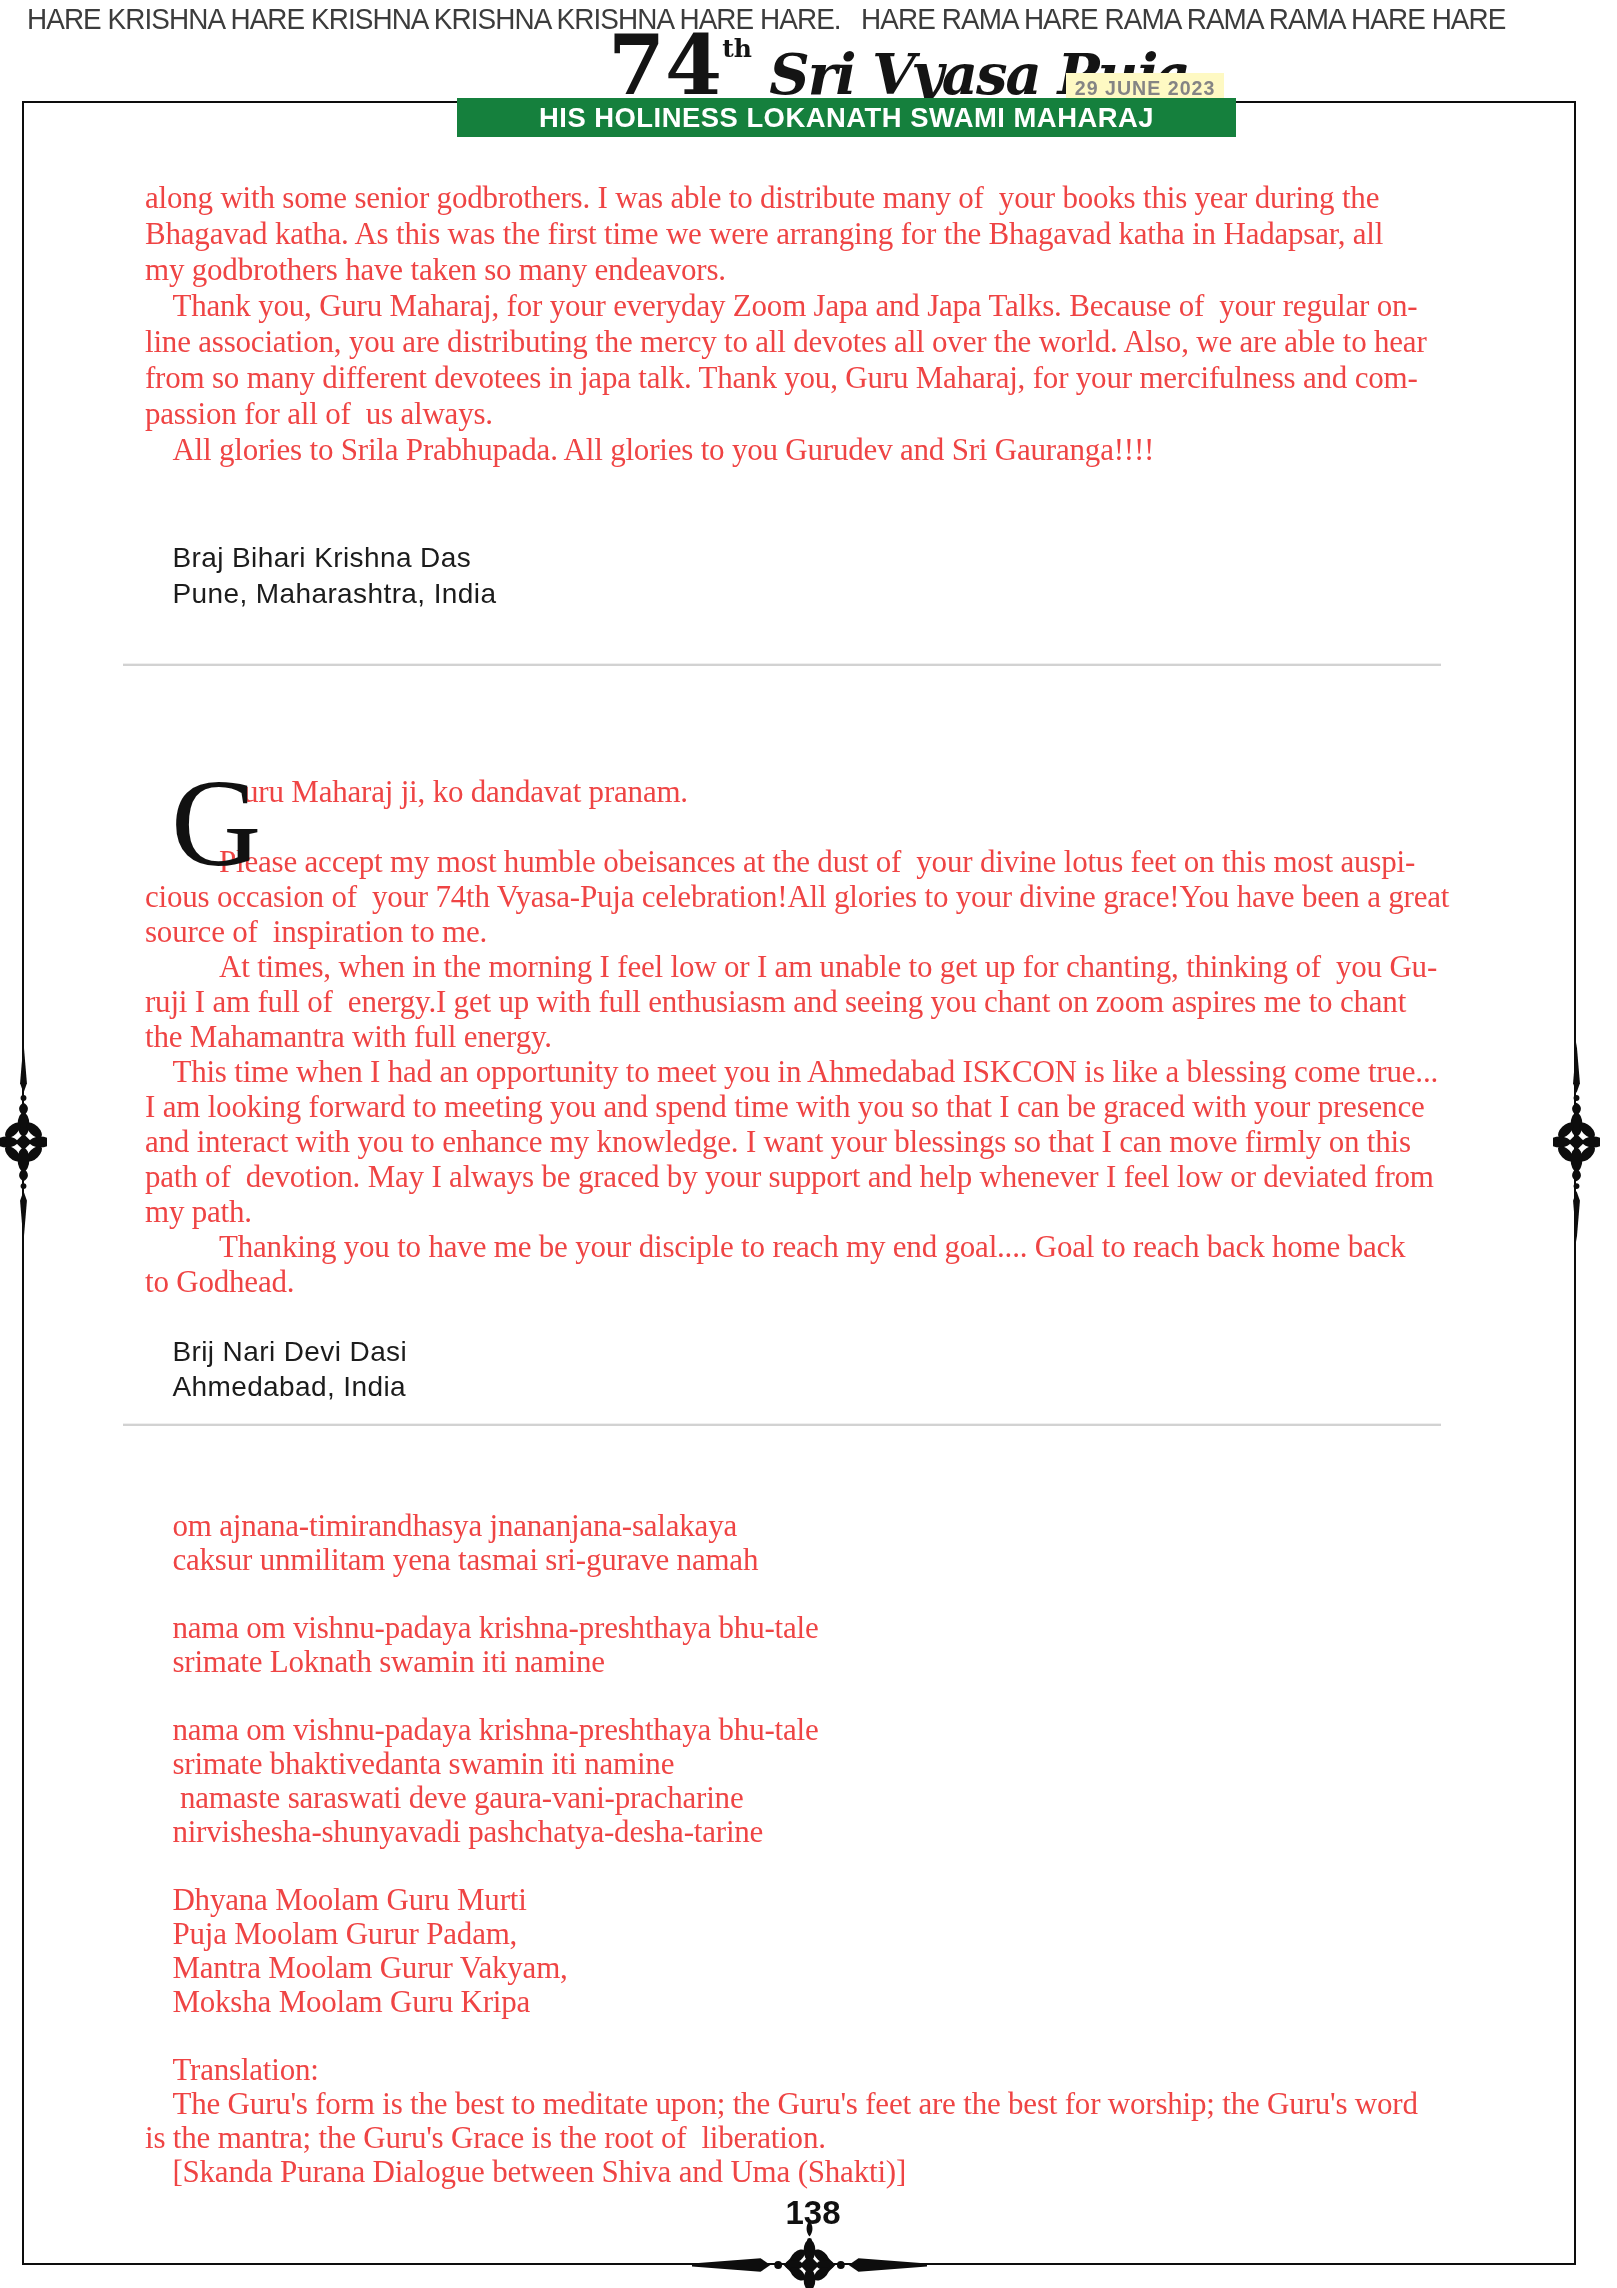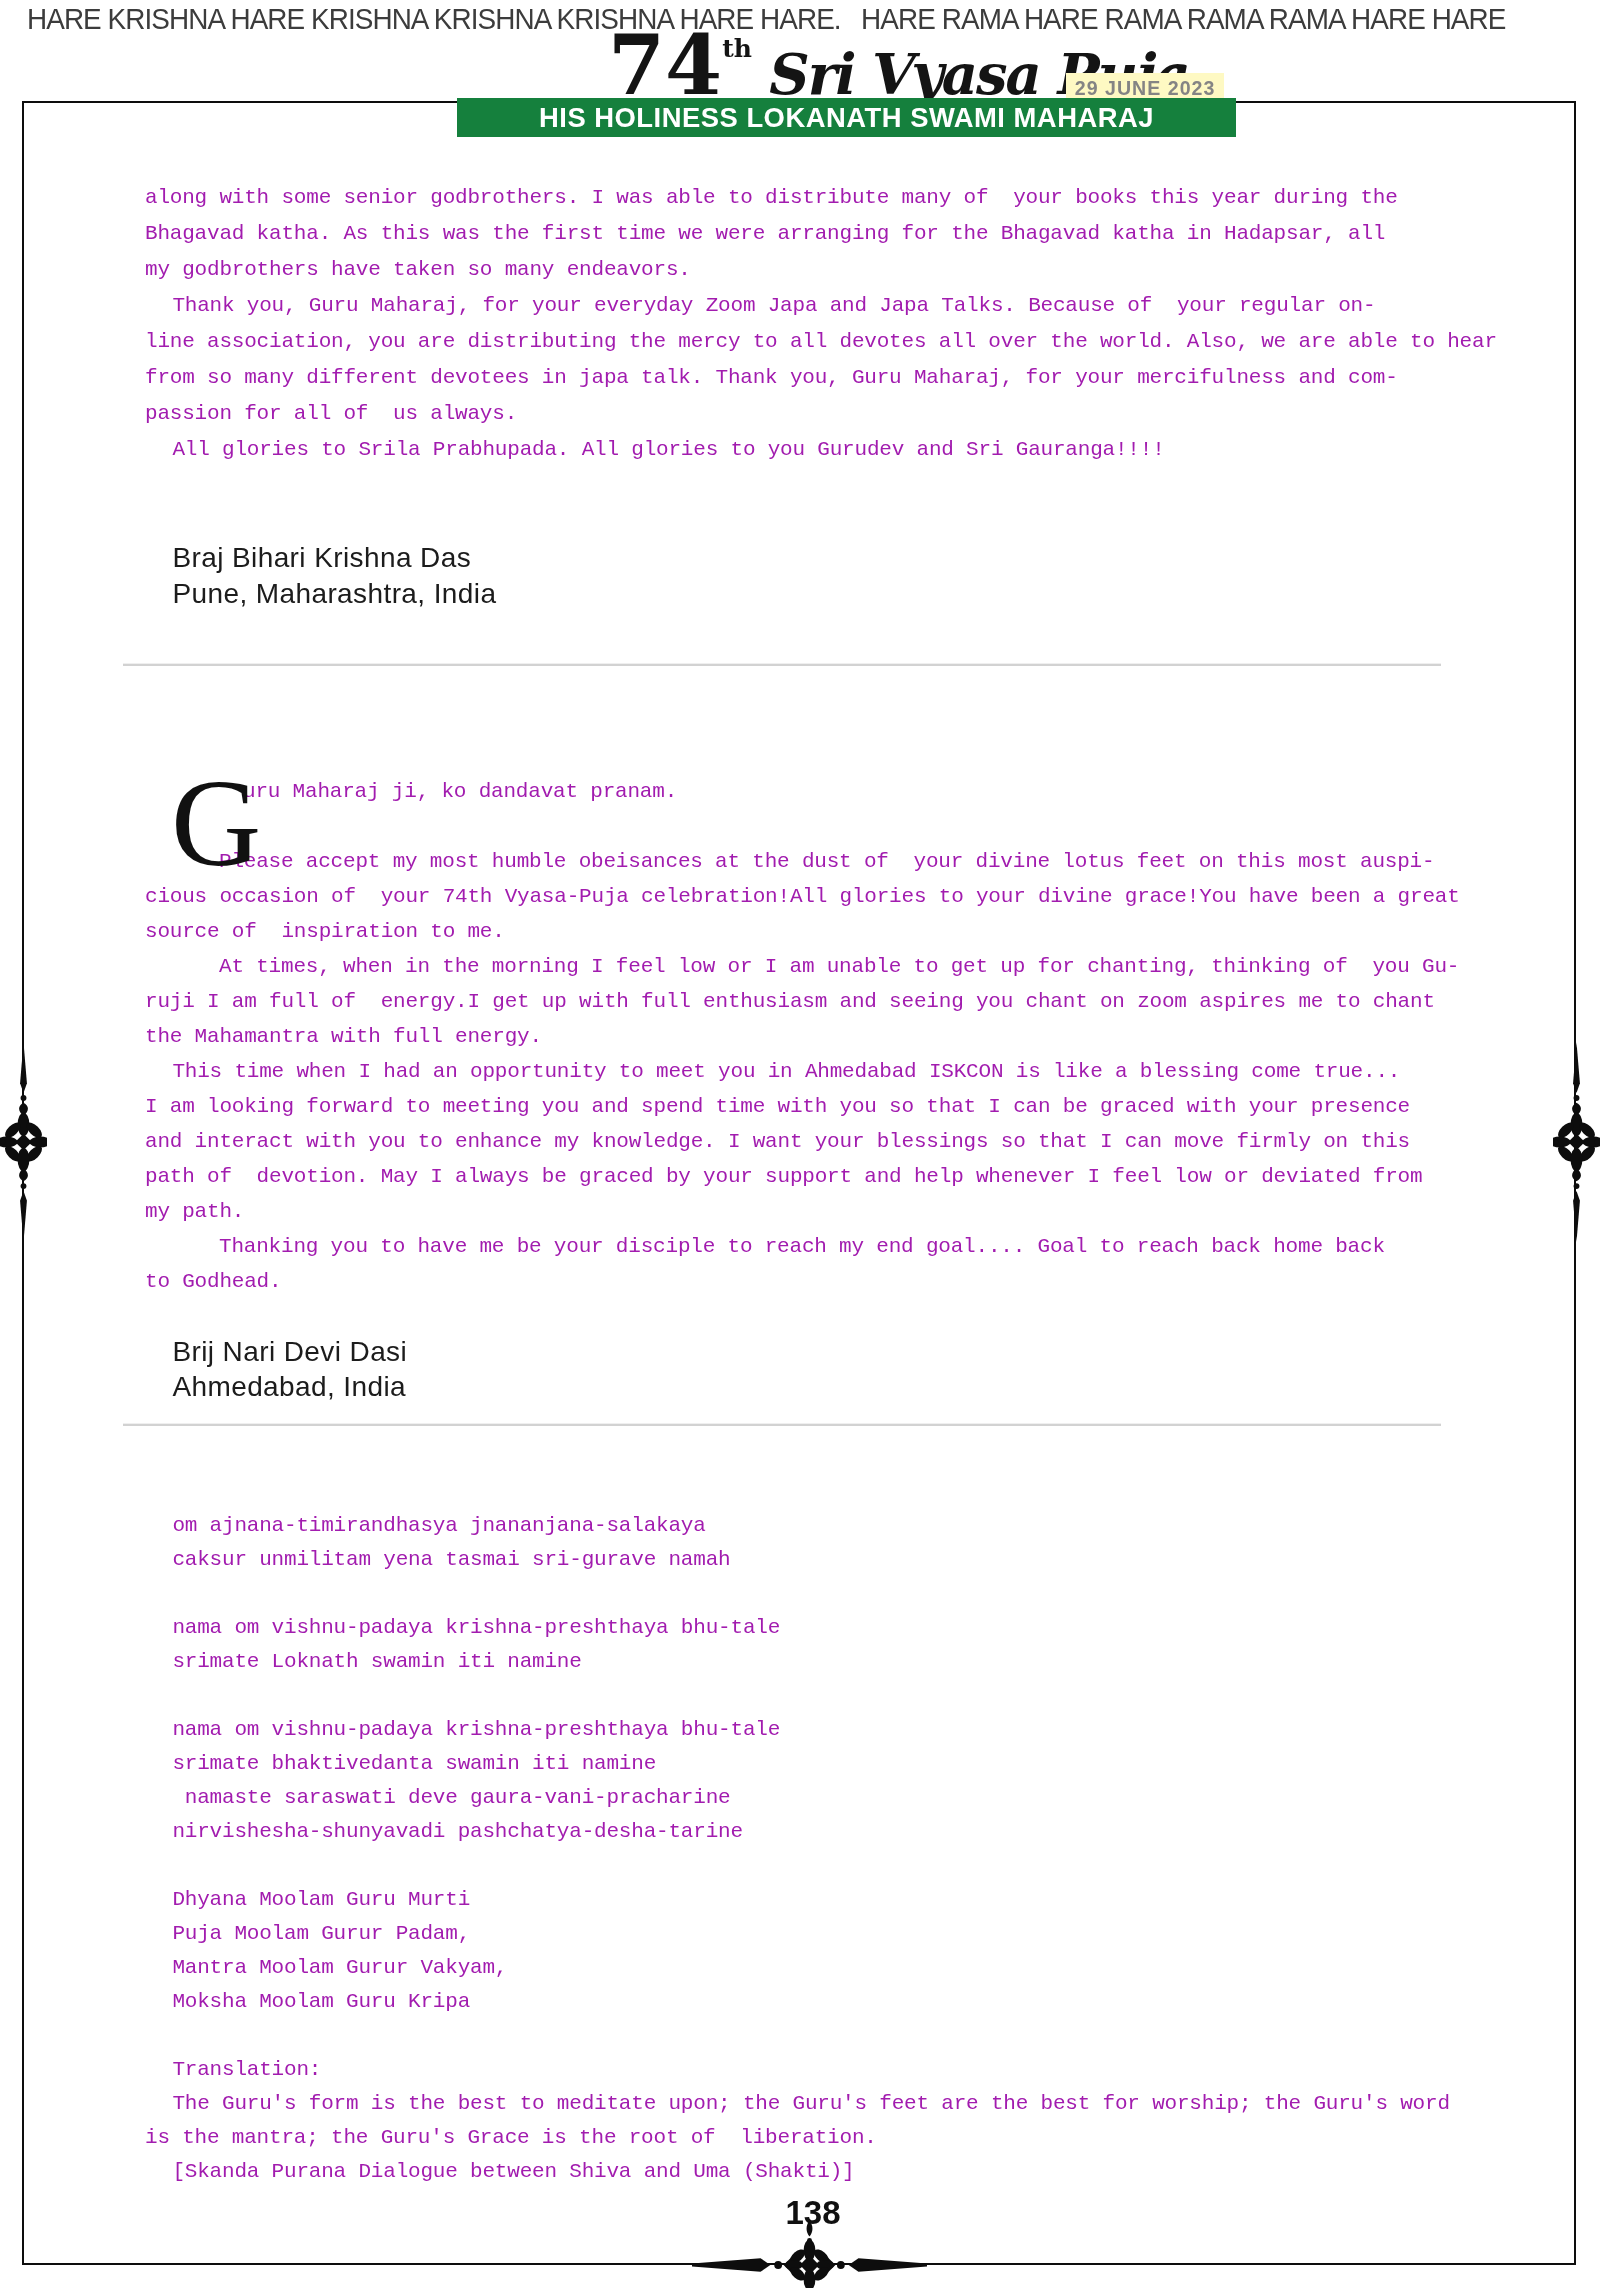--- a/index.html
+++ b/index.html
@@ -25,22 +25,22 @@
           color:#ffffff;display:flex;align-items:center;justify-content:center;z-index:5;
           font-family:"Liberation Sans",sans-serif;font-weight:bold;font-size:27.4px;letter-spacing:0.5px;
           white-space:nowrap;}
 
   
   .frame{position:absolute;left:21.6px;top:101px;width:1550px;height:2160px;
          border:2.9px solid #0d0d0d;z-index:1;}
 
   
   .block{position:absolute;left:0;width:1617px;padding-left:145px;box-sizing:border-box;z-index:2;}
-  .line{white-space:pre;font-family:Liberation Mono, monospace;font-size:21px;
-        letter-spacing:-0.2px;color:#a21caf;}
+  .line{white-space:pre;font-family:Liberation Serif, serif;font-size:31px;
+        letter-spacing:-0.2px;color:#ef4444;}
   .l1 .line{height:36px;line-height:36px;}
   .l2 .line{height:35px;line-height:35px;}
   .verses .line{height:34px;line-height:34px;}
   .ind{padding-left:27.4px;}
   .ind2{padding-left:74px;}
   .dc1{padding-left:98px;}
   .sig{font-family:"Liberation Sans",sans-serif;font-size:28px;letter-spacing:0.4px;color:#1c1c1c;}
 
   .l1{top:180px;}
   .l2{top:774px;}

